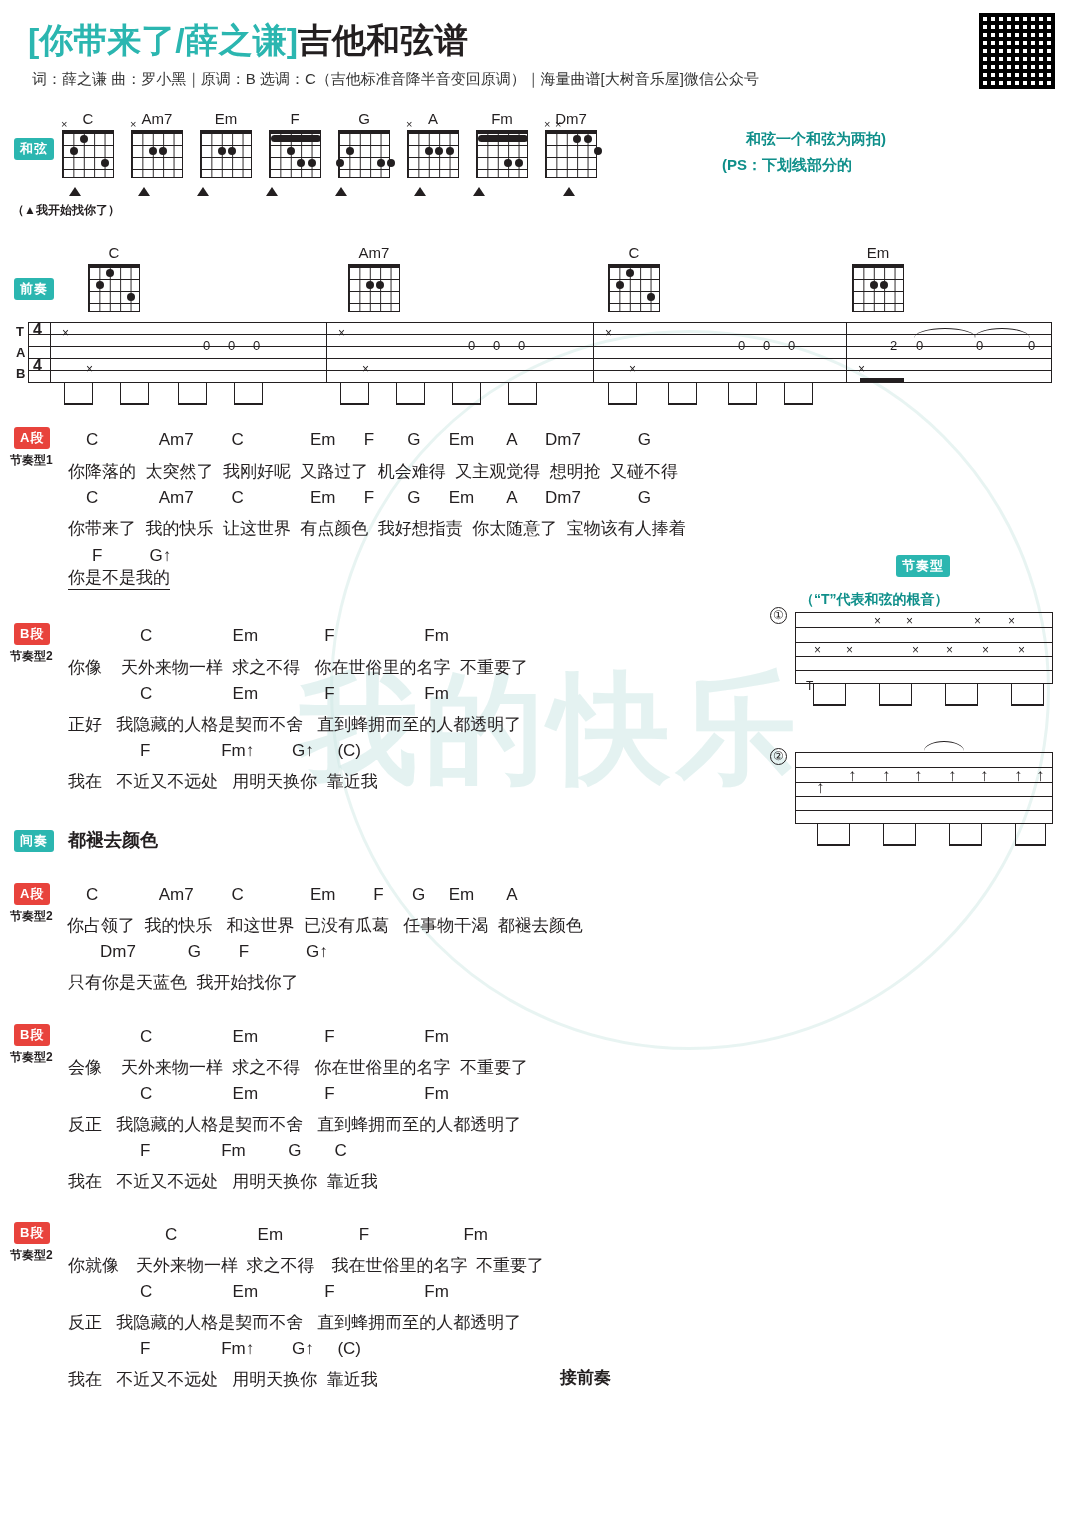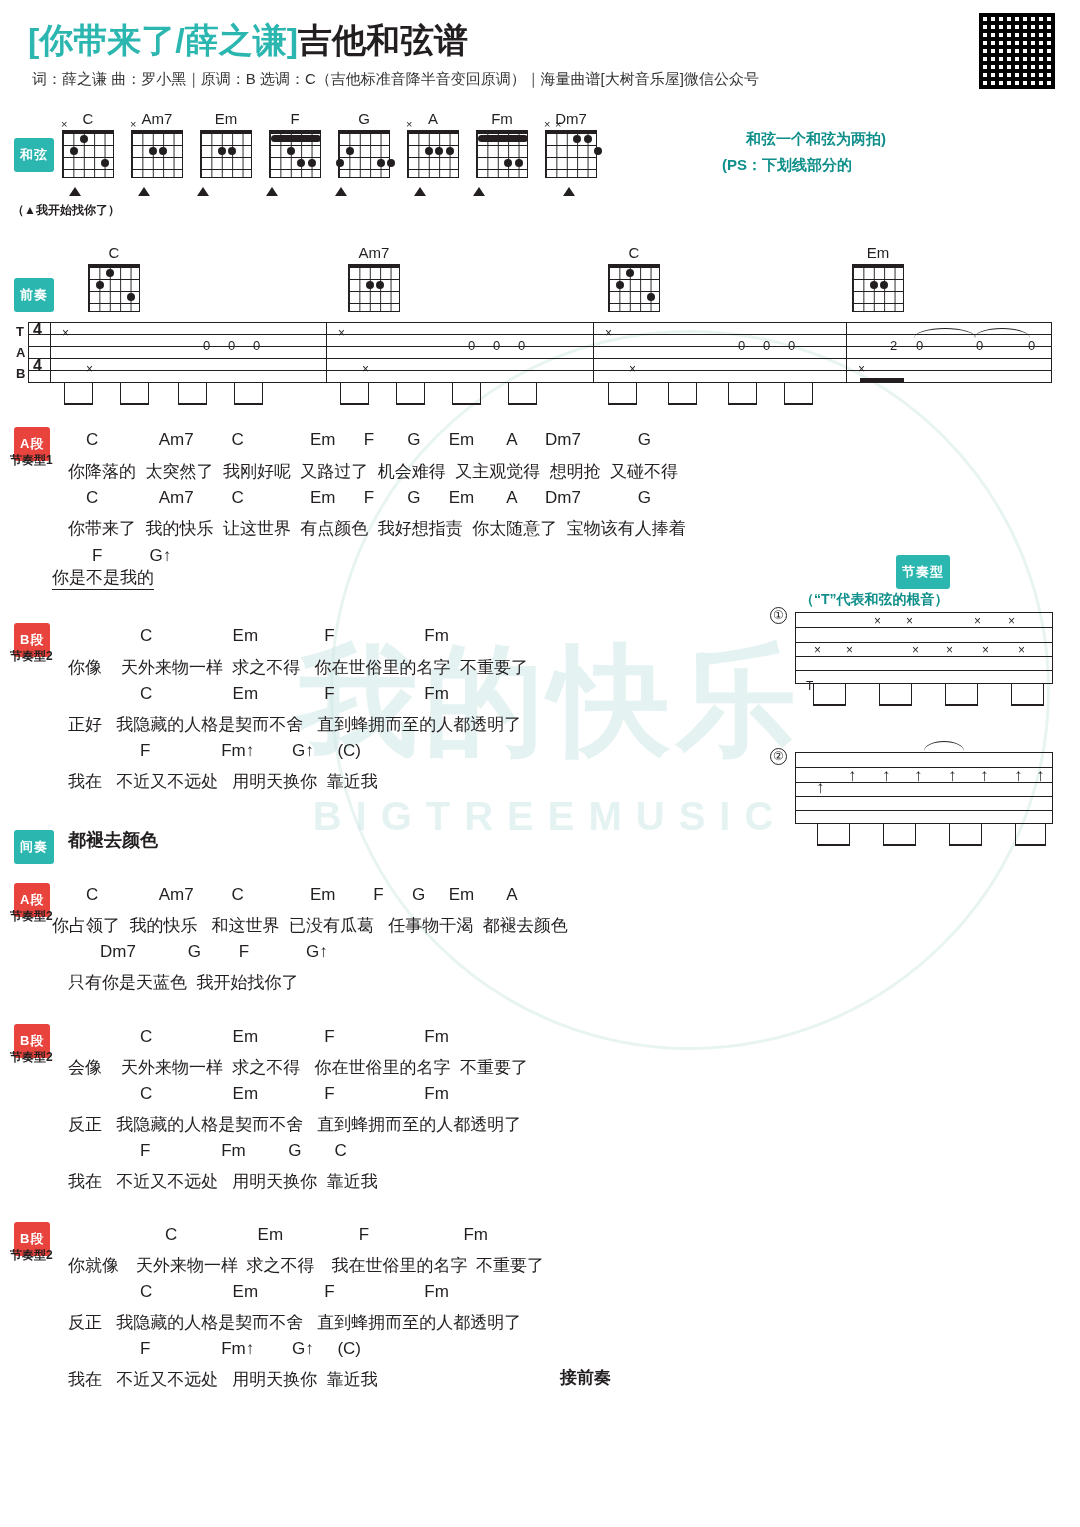--- a/index.html
+++ b/index.html
@@ -41,21 +41,21 @@
     background:
       repeating-linear-gradient(90deg,#000 0 4px,#fff 4px 8px),
       repeating-linear-gradient(0deg,#000 0 4px,#fff 4px 8px);
     background-blend-mode:multiply;
     border:3px solid #fff;
   }
 
   
   .tag {
     position:absolute; background:#e8433c; color:#fff; font-size:13px;
-    padding:8px 6px; border-radius:3px; font-weight:bold;
+    padding:2px 6px; border-radius:3px; font-weight:bold;
     letter-spacing:1px;
   }
   .tag.teal { background:#2bb6b0; }
   .label-cn {
     position:absolute; font-size:12px; color:#231f20; font-weight:bold;
   }
 
   
   .chord { position:absolute; }
   .chord .cname {
@@ -112,21 +112,20 @@
     position:absolute; width:17px; height:17px; border:1.3px solid #231f20;
     border-radius:50%; font-size:12px; text-align:center; line-height:15px;
   }
 </style>
 </head>
 <body>
 
 <div class="wm-circle"></div>
 <div class="watermark">
   <div>我的快乐</div>
-  <div class="wm-sub">BIGTREEMUSIC</div>
 </div>
 
 <div class="page">
 
   <div class="title">
     <span class="bracket">[你带来了/薛之谦]</span><span class="rest">吉他和弦谱</span>
   </div>
   <div class="subtitle">词：薛之谦  曲：罗小黑｜原调：B  选调：C（吉他标准音降半音变回原调）｜海量曲谱[大树音乐屋]微信公众号</div>
   <div class="qr"></div>
 
@@ -345,21 +344,21 @@
   </div>
 
   <div class="tag" style="left:14px; top:427px;">A段</div>
   <div class="label-cn" style="left:10px; top:452px;">节奏型1</div>
 
   <div class="chordline" style="left:86px; top:430px;">C             Am7        C              Em      F       G      Em       A      Dm7            G</div>
   <div class="lyricline" style="left:68px; top:460px;">你降落的  太突然了  我刚好呢  又路过了  机会难得  又主观觉得  想明抢  又碰不得</div>
   <div class="chordline" style="left:86px; top:488px;">C             Am7        C              Em      F       G      Em       A      Dm7            G</div>
   <div class="lyricline" style="left:68px; top:517px;">你带来了  我的快乐  让这世界  有点颜色  我好想指责  你太随意了  宝物该有人捧着</div>
   <div class="chordline" style="left:92px; top:546px;">F          G↑</div>
-  <div class="lyricline underline-seg" style="left:52px; top:566px; display:inline-block;">你是不是我的</div>
+  <div class="lyricline underline-seg" style="left:68px; top:566px; display:inline-block;">你是不是我的</div>
 
   <div class="tag" style="left:14px; top:623px;">B段</div>
   <div class="label-cn" style="left:10px; top:648px;">节奏型2</div>
 
   <div class="chordline" style="left:140px; top:626px;">C                 Em              F                   Fm</div>
   <div class="lyricline" style="left:68px; top:656px;">你像    天外来物一样  求之不得   你在世俗里的名字  不重要了</div>
   <div class="chordline" style="left:140px; top:684px;">C                 Em              F                   Fm</div>
   <div class="lyricline" style="left:68px; top:713px;">正好   我隐藏的人格是契而不舍   直到蜂拥而至的人都透明了</div>
   <div class="chordline" style="left:140px; top:741px;">F               Fm↑        G↑     (C)</div>
   <div class="lyricline" style="left:68px; top:770px;">我在   不近又不远处   用明天换你  靠近我</div>
@@ -434,21 +433,21 @@
       <div class="stem" style="left:250px; top:0; height:22px;"></div>
     </div>
   </div>
 
   <div class="tag teal" style="left:14px; top:830px;">间奏</div>
   <div style="position:absolute; left:68px; top:828px; font-size:18px; font-weight:bold;">都褪去颜色</div>
 
   <div class="tag" style="left:14px; top:883px;">A段</div>
   <div class="label-cn" style="left:10px; top:908px;">节奏型2</div>
   <div class="chordline" style="left:86px; top:885px;">C             Am7        C              Em        F      G     Em       A</div>
-  <div class="lyricline" style="left:52px; top:914px;">你占领了  我的快乐   和这世界  已没有瓜葛   任事物干渴  都褪去颜色</div>
+  <div class="lyricline" style="left:67px; top:914px;">你占领了  我的快乐   和这世界  已没有瓜葛   任事物干渴  都褪去颜色</div>
   <div class="chordline" style="left:100px; top:942px;">Dm7           G        F            G↑</div>
   <div class="lyricline" style="left:68px; top:971px;">只有你是天蓝色  我开始找你了</div>
 
   <div class="tag" style="left:14px; top:1024px;">B段</div>
   <div class="label-cn" style="left:10px; top:1049px;">节奏型2</div>
   <div class="chordline" style="left:140px; top:1027px;">C                 Em              F                   Fm</div>
   <div class="lyricline" style="left:68px; top:1056px;">会像    天外来物一样  求之不得   你在世俗里的名字  不重要了</div>
   <div class="chordline" style="left:140px; top:1084px;">C                 Em              F                   Fm</div>
   <div class="lyricline" style="left:68px; top:1113px;">反正   我隐藏的人格是契而不舍   直到蜂拥而至的人都透明了</div>
   <div class="chordline" style="left:140px; top:1141px;">F               Fm         G       C</div>

